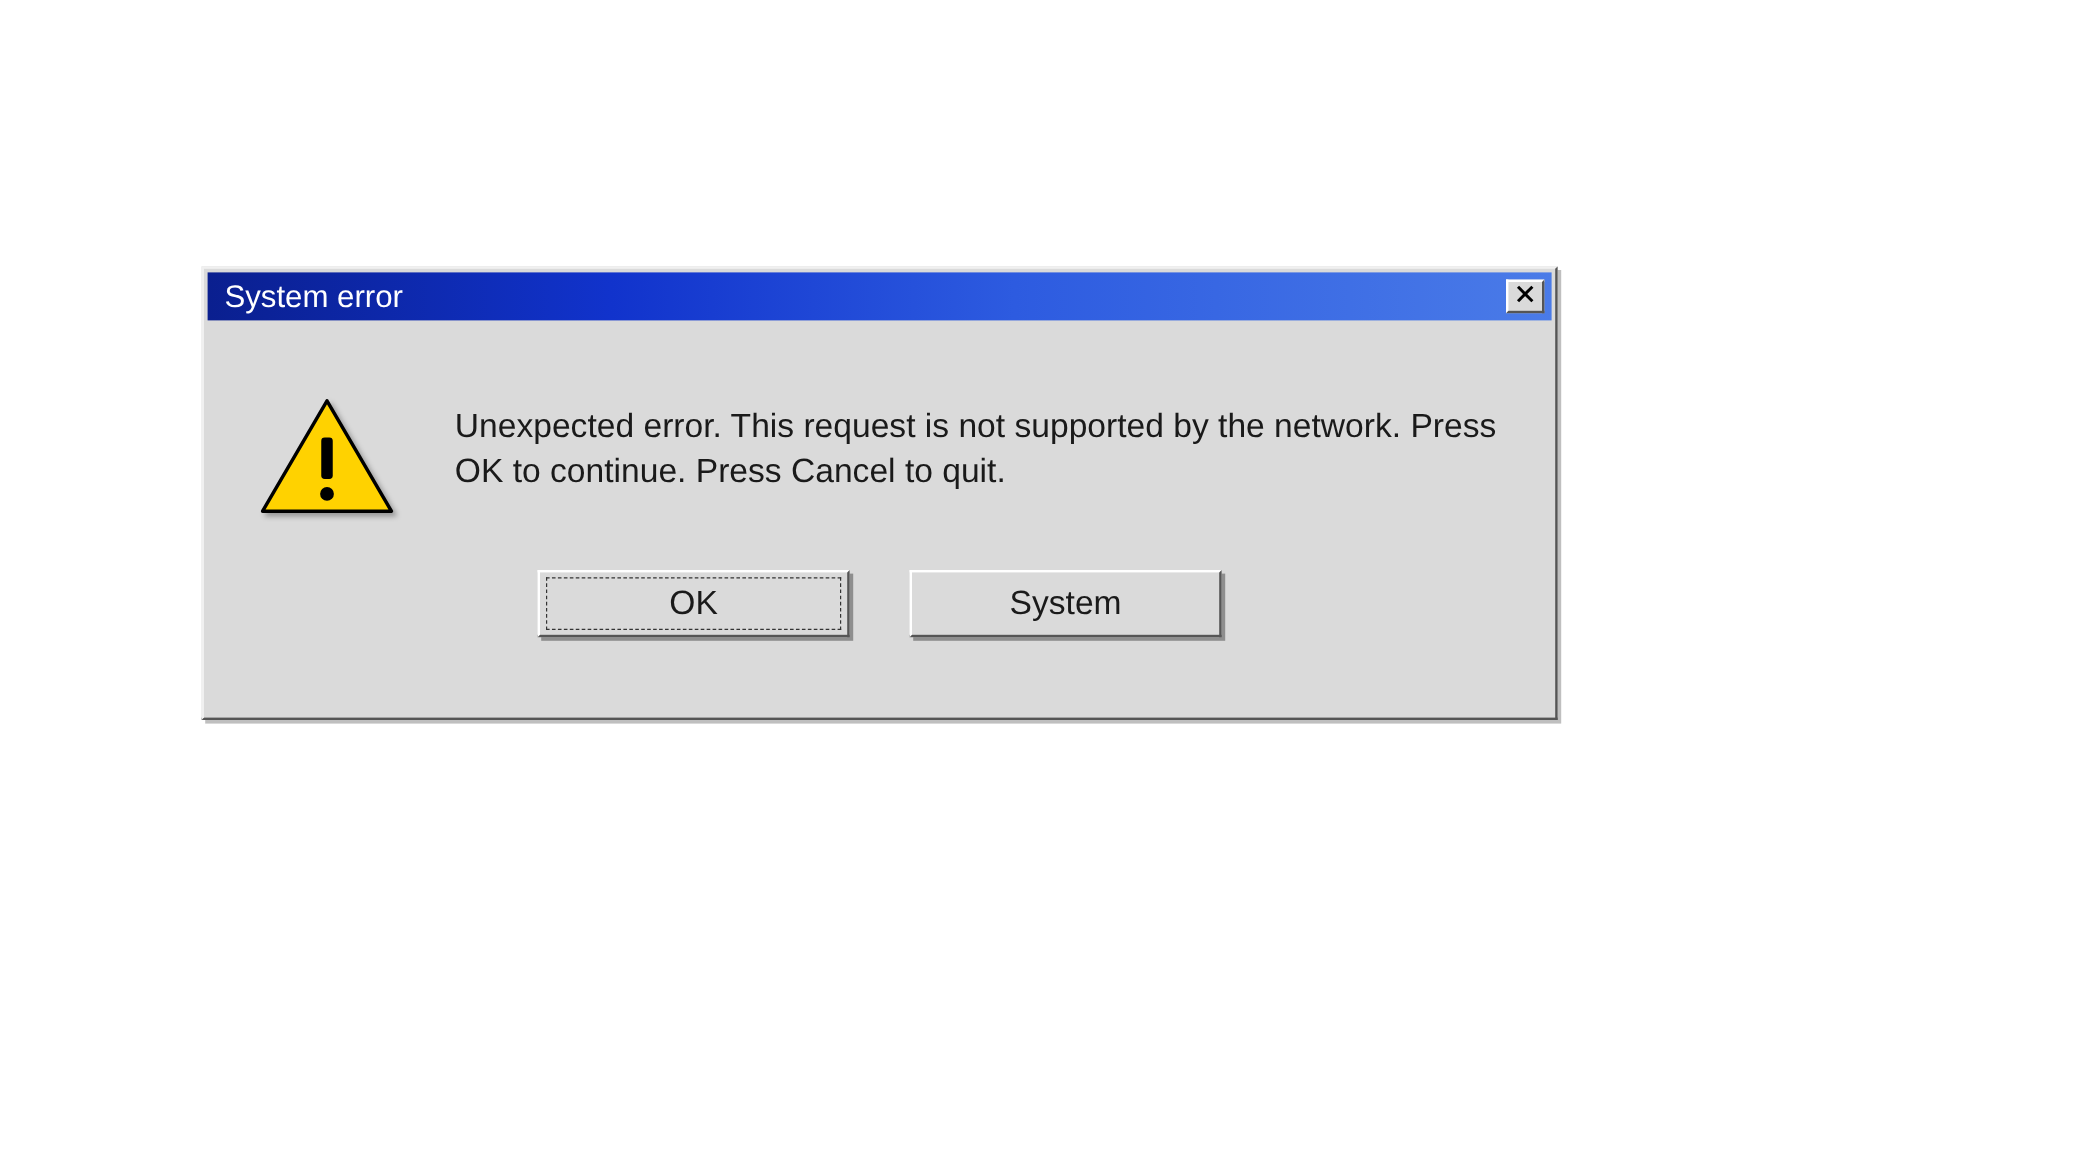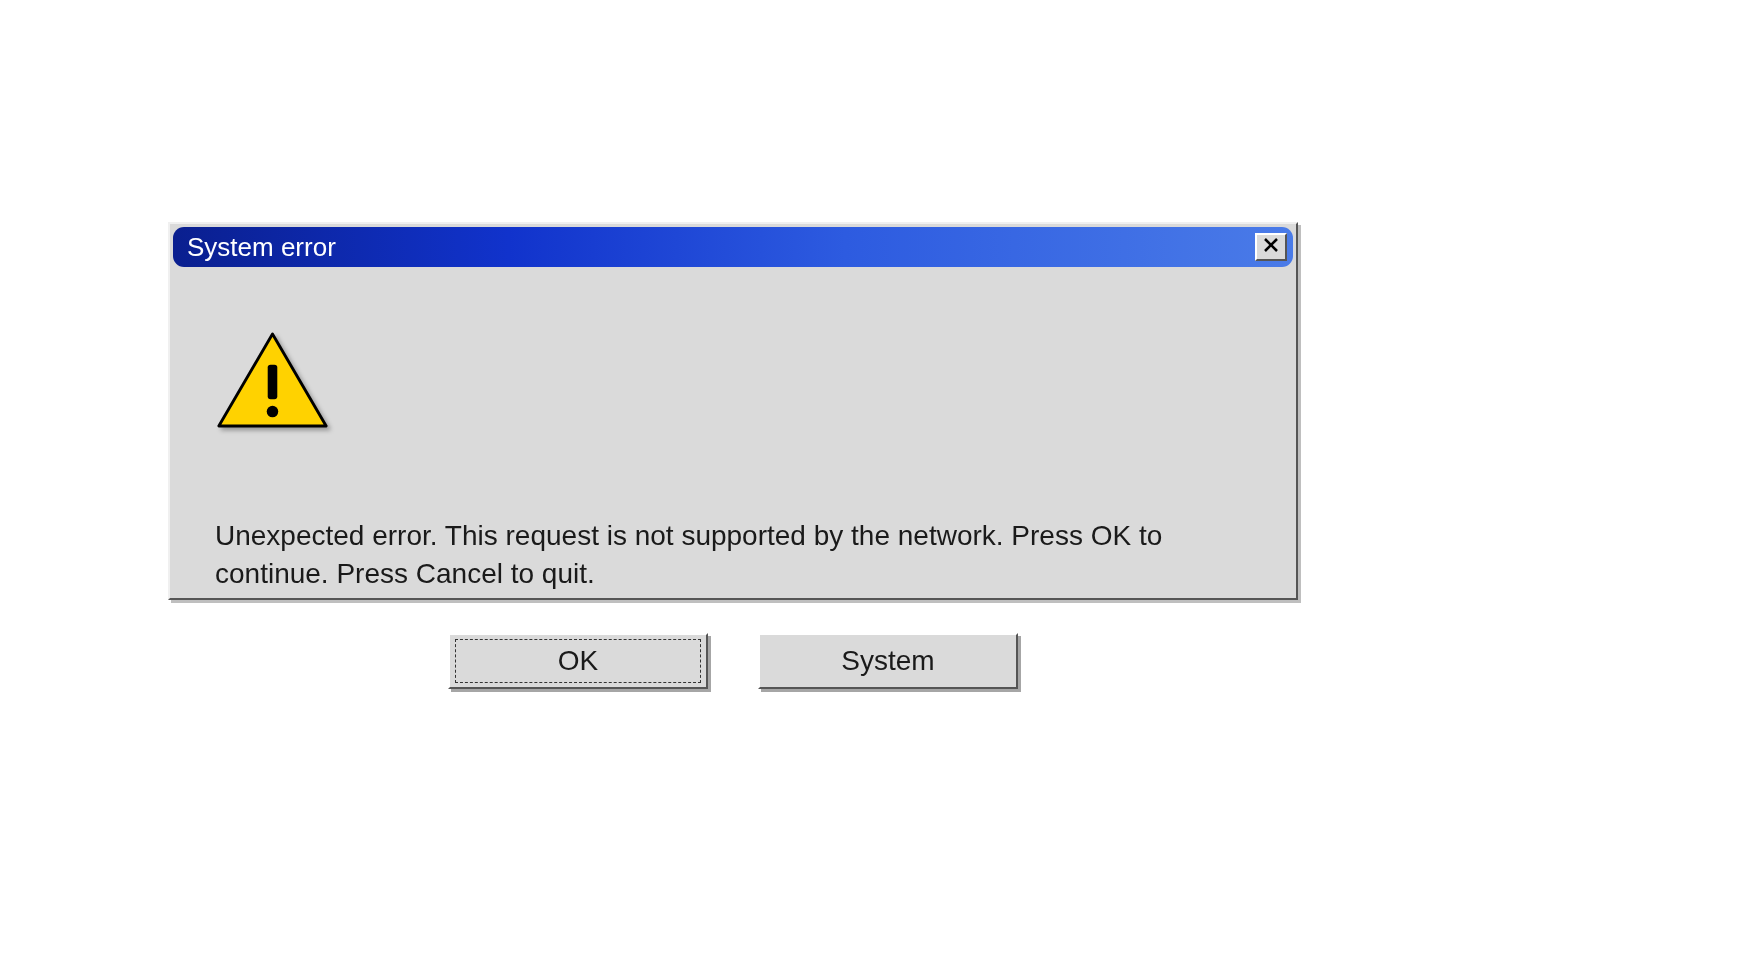--- a/index.html
+++ b/index.html
@@ -31,21 +31,20 @@
     }
 
     .titlebar {
       height: 40px;
       background: linear-gradient(90deg, #0a1f8f 0%, #1133cc 30%, #2d5be0 60%, #4a7be8 100%);
       display: flex;
       align-items: center;
       justify-content: space-between;
       padding: 0 6px 0 14px;
       margin: 3px;
-      border-radius: 11px;
     }
 
     .title-text {
       color: #ffffff;
       font-size: 26px;
       font-weight: 400;
     }
 
     .close-btn {
       width: 32px;
@@ -63,22 +62,21 @@
 
     .close-btn svg {
       width: 16px;
       height: 16px;
     }
 
     .content {
       display: flex;
       align-items: flex-start;
       padding: 60px 40px 20px 45px;
-      gap: 77px;
-      flex-direction: column;
+      gap: 49px;
     }
 
     .icon-wrap {
       flex-shrink: 0;
     }
 
     .icon-wrap svg {
       width: 115px;
       height: 100px;
       filter: drop-shadow(3px 3px 2px rgba(0,0,0,0.3));

